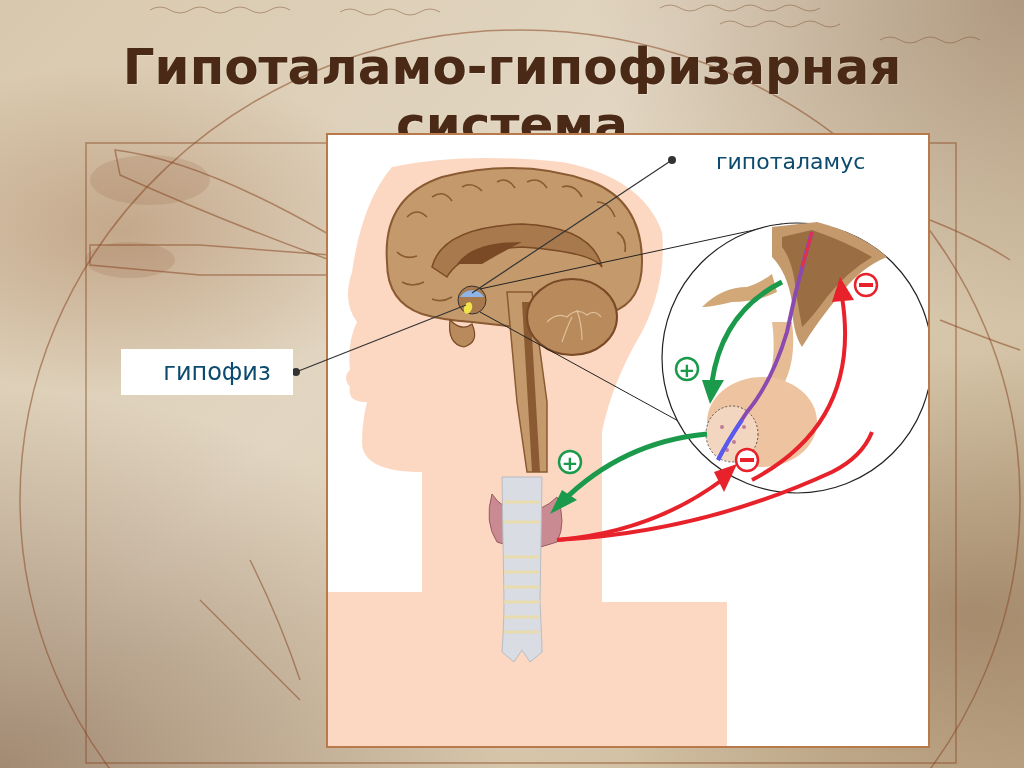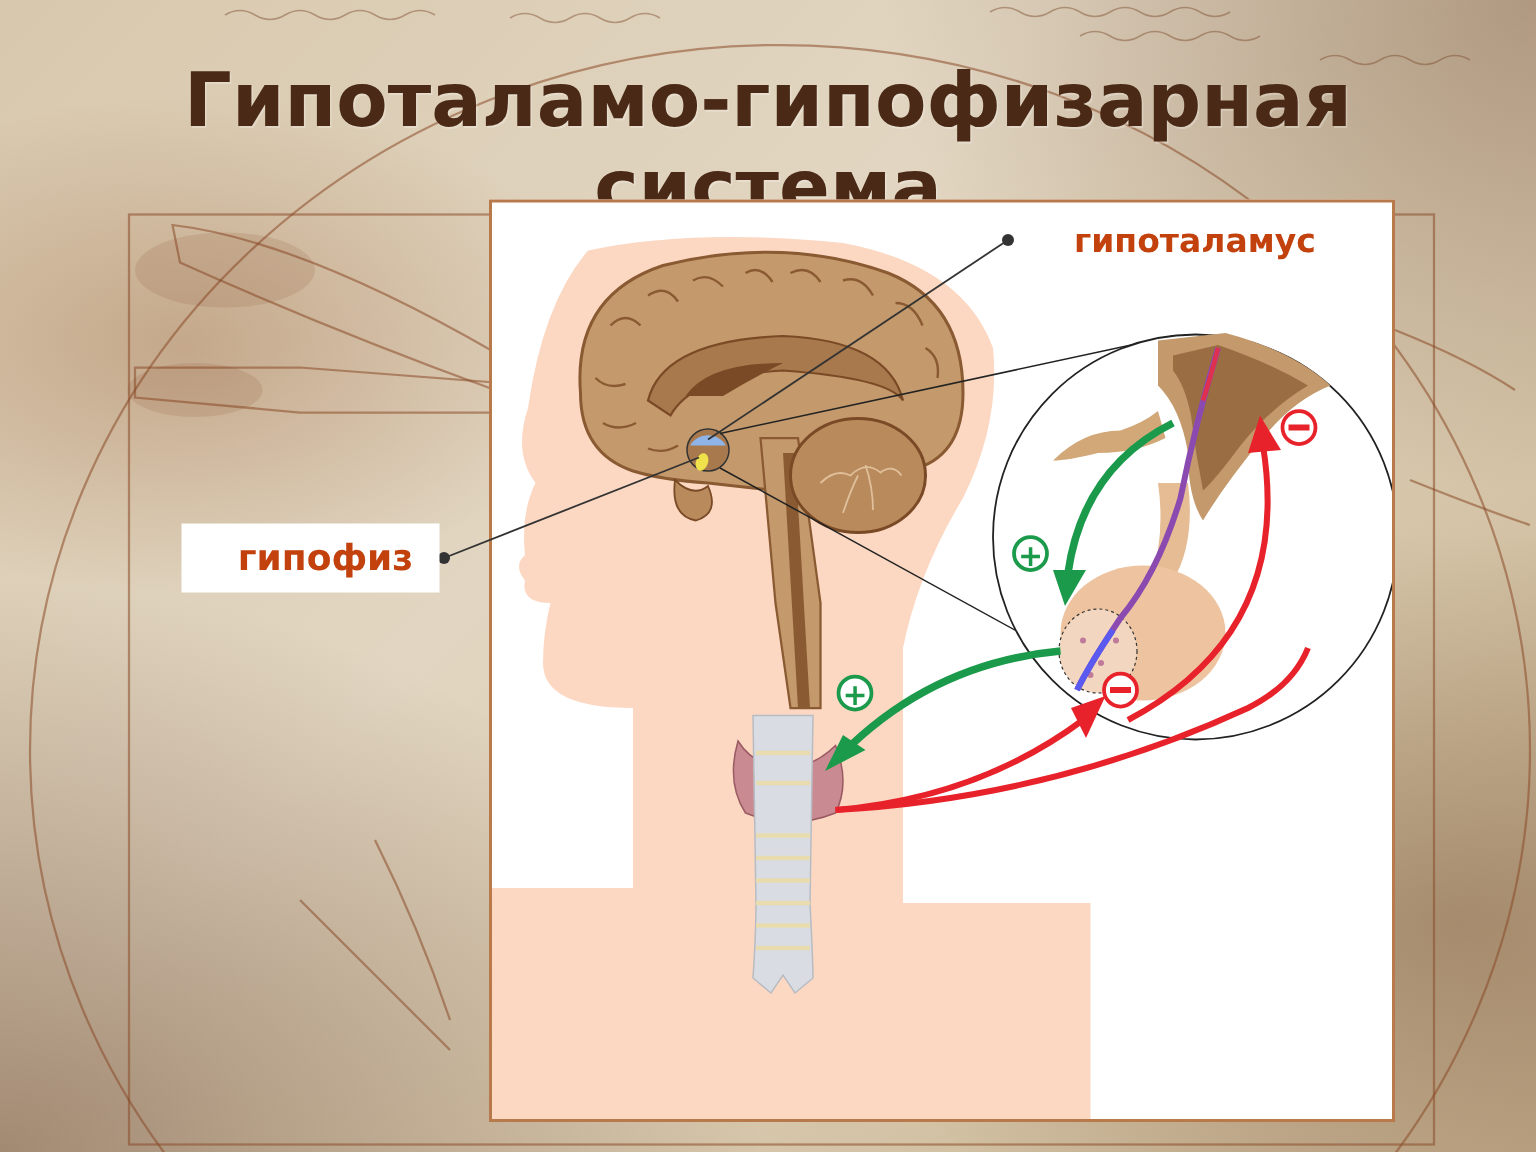--- a/index.html
+++ b/index.html
@@ -25,21 +25,21 @@
     text-shadow: 1px 1px 0 rgba(255,255,255,0.25);
   }
   .panel {
     position: absolute; left: 326px; top: 133px; width: 604px; height: 615px;
     background: #ffffff; border: 2px solid #b87a4a; box-sizing: border-box;
     overflow: hidden;
   }
   .panel svg { position: absolute; left: 0; top: 0; }
   .label-box {
     position: absolute; background: #ffffff;
-    font-family: "DejaVu Sans", sans-serif; font-weight: bold; color: #c2410c;
+    font-family: "DejaVu Sans", sans-serif; font-weight: normal; color: #0c4a6e;
   }
   .label-hypothalamus { left: 712px; top: 147px; font-size: 22px; padding: 2px 4px; }
   .label-pituitary { left: 121px; top: 349px; width: 152px; height: 46px; font-size: 24px; line-height: 46px; text-align: center; padding-left: 20px; }
   .leader { position: absolute; left: 0; top: 0; pointer-events: none; }
 </style>
 </head>
 <body>
 
 <div class="bg"></div>
 

